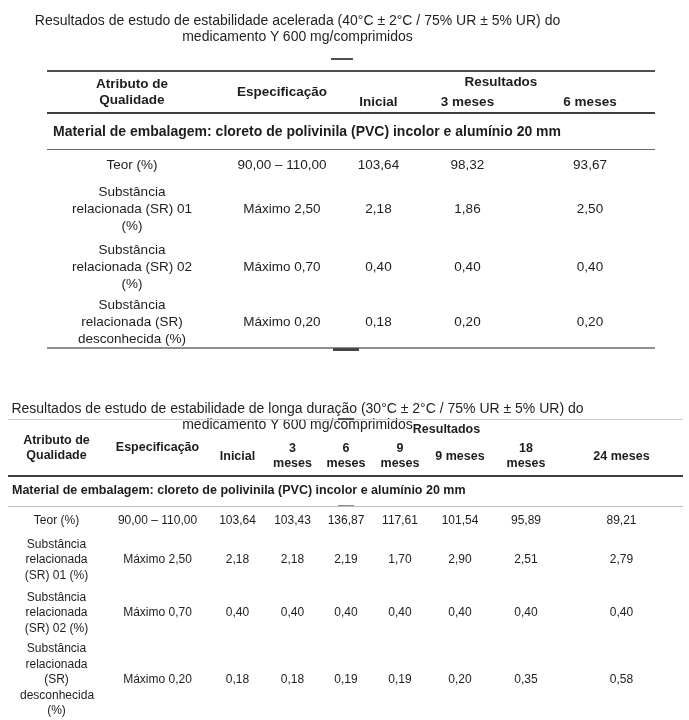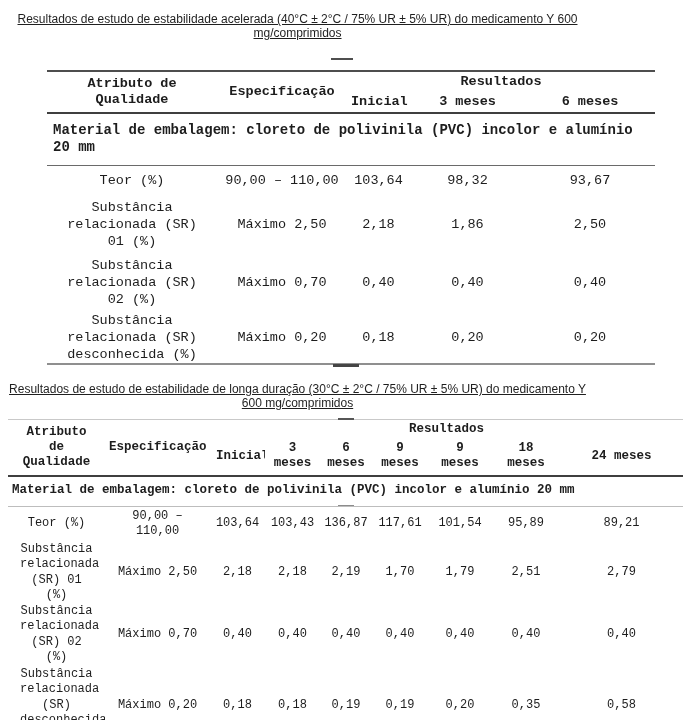--- a/index.html
+++ b/index.html
@@ -13,28 +13,27 @@
     position: relative;
     overflow: hidden;
     font-family: "Liberation Sans", sans-serif;
     color: #1d1d1d;
   }
   .caption {
     position: absolute;
     left: 0;
     width: 595px;
     text-align: center;
-    font-size: 12px;
+    font-size: 14px;
     color: #1f1f1f;
-    text-decoration: underline;
   }
   .caption.c1 { top: 12px; }
-  .caption.c2 { top: 382px; }
-
-  .twrap { position: absolute; font-family: Liberation Mono, monospace; }
+  .caption.c2 { top: 400px; }
+
+  .twrap { position: absolute; }
   .t1wrap { top: 70px;  left: 47px; width: 608px; }
   .t2wrap { top: 419px; left: 8px;  width: 675px; }
 
   table {
     border-collapse: collapse;
     table-layout: fixed;
     width: 100%;
   }
   th, td {
     text-align: center;
@@ -207,21 +206,21 @@
         <td>95,89</td>
         <td>89,21</td>
       </tr>
       <tr class="r1">
         <td class="attrcell">Substância relacionada (SR) 01 (%)</td>
         <td>Máximo 2,50</td>
         <td>2,18</td>
         <td>2,18</td>
         <td>2,19</td>
         <td>1,70</td>
-        <td>1,79</td>
+        <td>2,90</td>
         <td>2,51</td>
         <td>2,79</td>
       </tr>
       <tr class="r2">
         <td class="attrcell">Substância relacionada (SR) 02 (%)</td>
         <td>Máximo 0,70</td>
         <td>0,40</td>
         <td>0,40</td>
         <td>0,40</td>
         <td>0,40</td>

